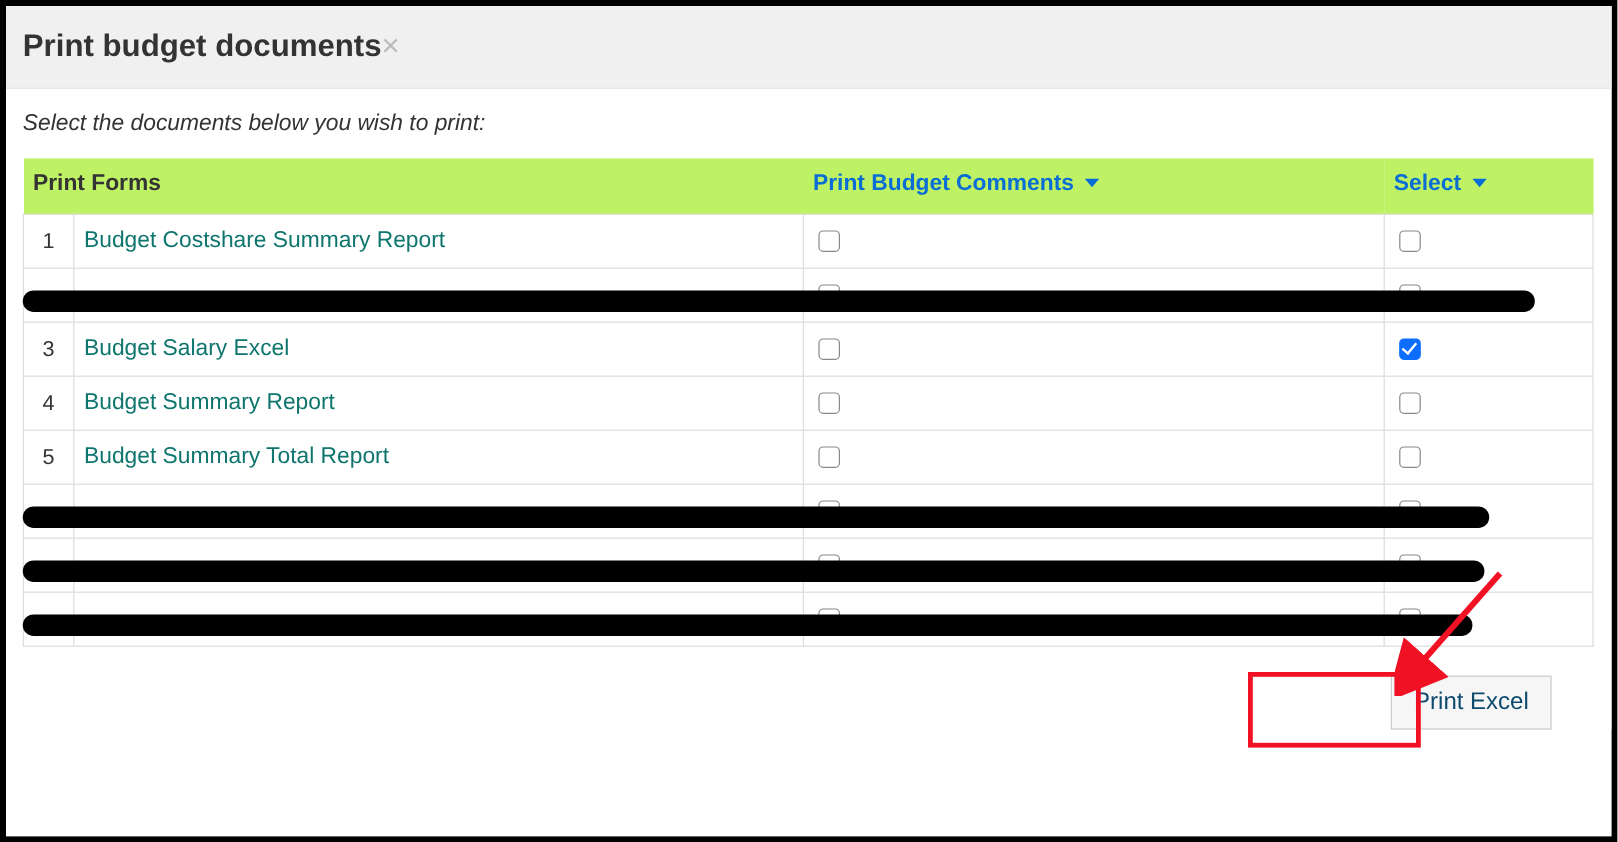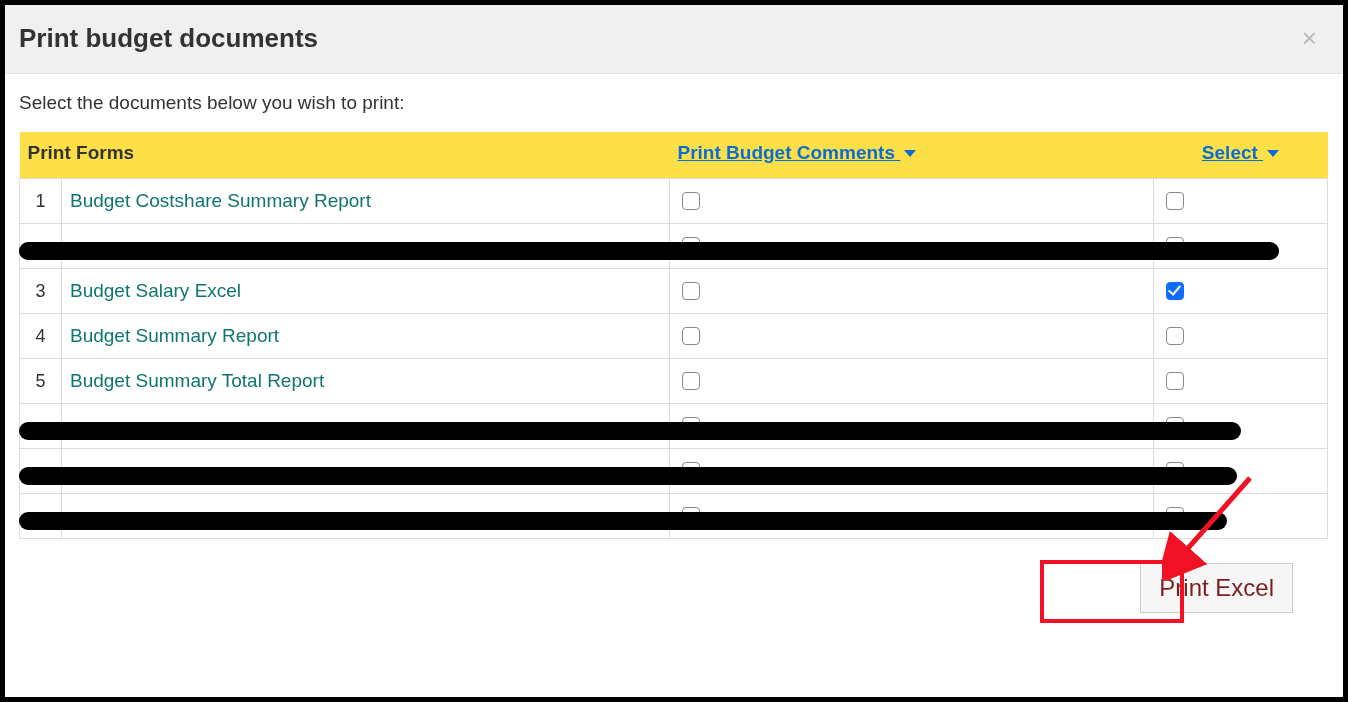--- a/index.html
+++ b/index.html
@@ -17,26 +17,25 @@
     overflow: hidden;
     background: #fff;
   }
   .modal {
     position: absolute;
     left: 0; top: 0; right: 0;
     background: #fff;
   }
   .modal-header {
     background: #f0f0f0;
-    padding: 8px 28px 10px 14px;
+    padding: 8px 8px 10px 14px;
     min-height: 50px;
     border-bottom: 1px solid #e5e5e5;
     display: flex;
     align-items: center;
-    justify-content: space-between;
   }
   .modal-title {
     font-size: 26px;
     font-weight: bold;
     color: #333;
   }
   .close-icon {
     color: #bbb;
     font-size: 26px;
     line-height: 26px;
@@ -45,47 +44,47 @@
     user-select: none;
     margin-right: -2px;
   }
   .modal-body {
     padding: 14px 14px 0 14px;
   }
   .instructions {
     font-size: 19px;
     color: #333;
     margin: 4px 0 18px 0;
+    font-style: italic;
   }
   table.docs {
     border-collapse: collapse;
     width: 1308px;
     table-layout: fixed;
   }
   table.docs th, table.docs td {
     border: 1px solid #ddd;
     padding: 10px 8px;
     vertical-align: middle;
   }
   table.docs th {
     border-top: none;
     border-left: none;
     border-right: none;
     font-size: 19px;
     color: #333;
     text-align: left;
     padding: 10px 8px 14px 8px;
-    background: #fde047;
+    background: #bef264;
   }
   table.docs th.forms-col { font-weight: bold; }
   table.docs th.link-col {
     color: #0a6dd6;
     font-weight: bold;
     cursor: pointer;
-    text-decoration: underline;
   }
   .caret-down-icon {
     display: inline-block;
     vertical-align: middle;
     margin-left: 4px;
     width: 0; height: 0;
     border-left: 6px solid transparent;
     border-right: 6px solid transparent;
     border-top: 7px solid #0a6dd6;
   }
@@ -130,22 +129,22 @@
     pointer-events: none;
   }
   .footer-buttons {
     margin-top: 24px;
     display: flex;
     justify-content: flex-end;
     gap: 10px;
     padding-right: 36px;
   }
   .btn {
-    font-size: 24px;
-    color: #7f1d1d;
+    font-size: 20px;
+    color: #0c4a6e;
     background: #f6f6f6;
     border: 1px solid #ccc;
     padding: 10px 18px;
     cursor: pointer;
   }
   .highlight-box {
     position: absolute;
     border: 4px solid #f01125;
     pointer-events: none;
   }
@@ -175,21 +174,21 @@
             <col class="comm">
             <col class="select">
         </colgroup>
         <thead>
           <tr>
             <th class="forms-col" colspan="2">Print Forms</th>
             <th class="link-col">
               <span>Print Budget Comments</span>
               <span class="caret-down-icon"></span>
             </th>
-            <th class="link-col" style="text-align:center;">
+            <th class="link-col" style="text-align:left;">
               <span>Select</span>
               <span class="caret-down-icon"></span>
             </th>
           </tr>
         </thead>
         <tbody id="rows-body">
             <tr>
               <td class="num-cell">1</td>
               <td class="name-cell">Budget Costshare Summary Report</td>
               <td class="cb-cell"><input type="checkbox" class="cb" style=""></td>

